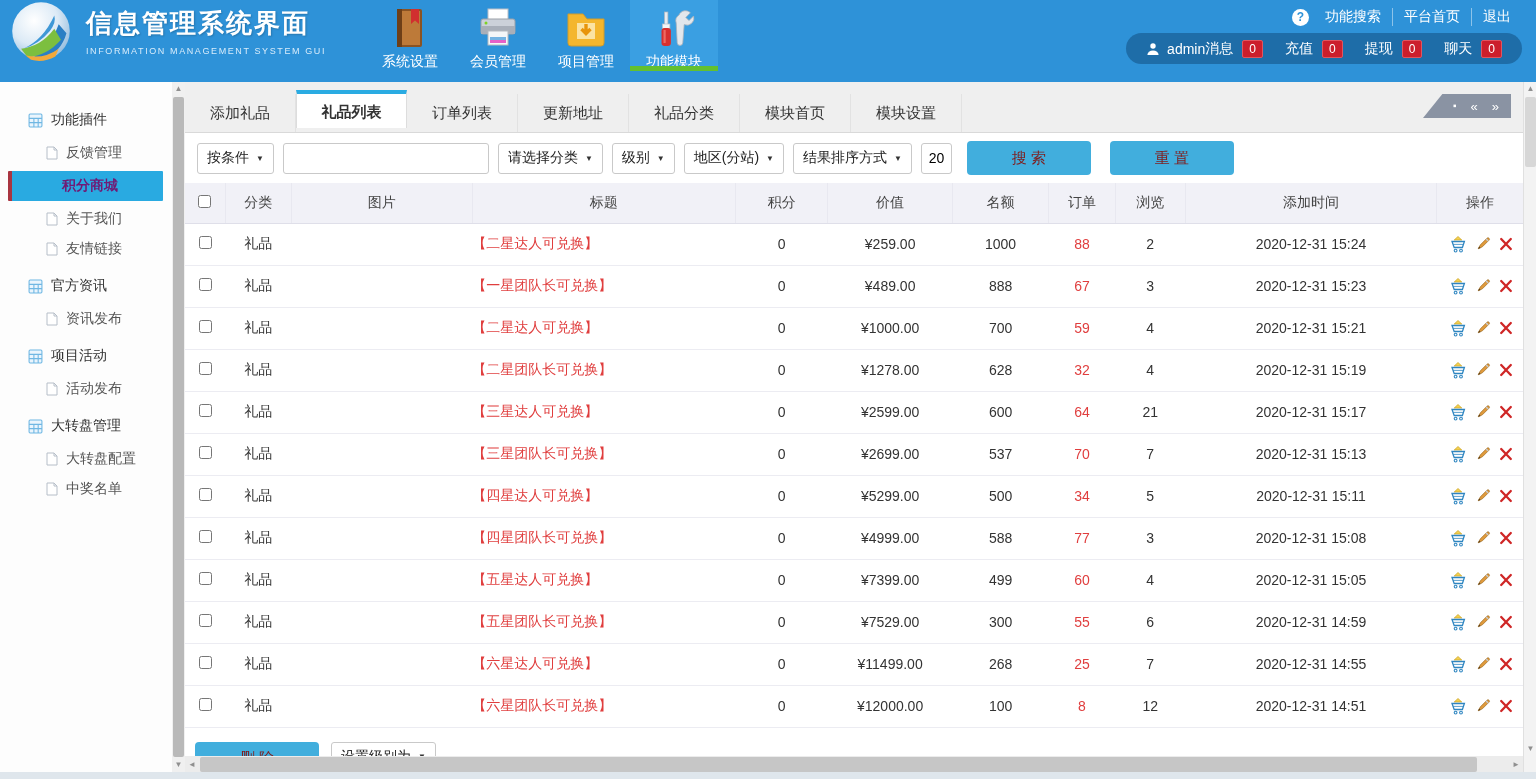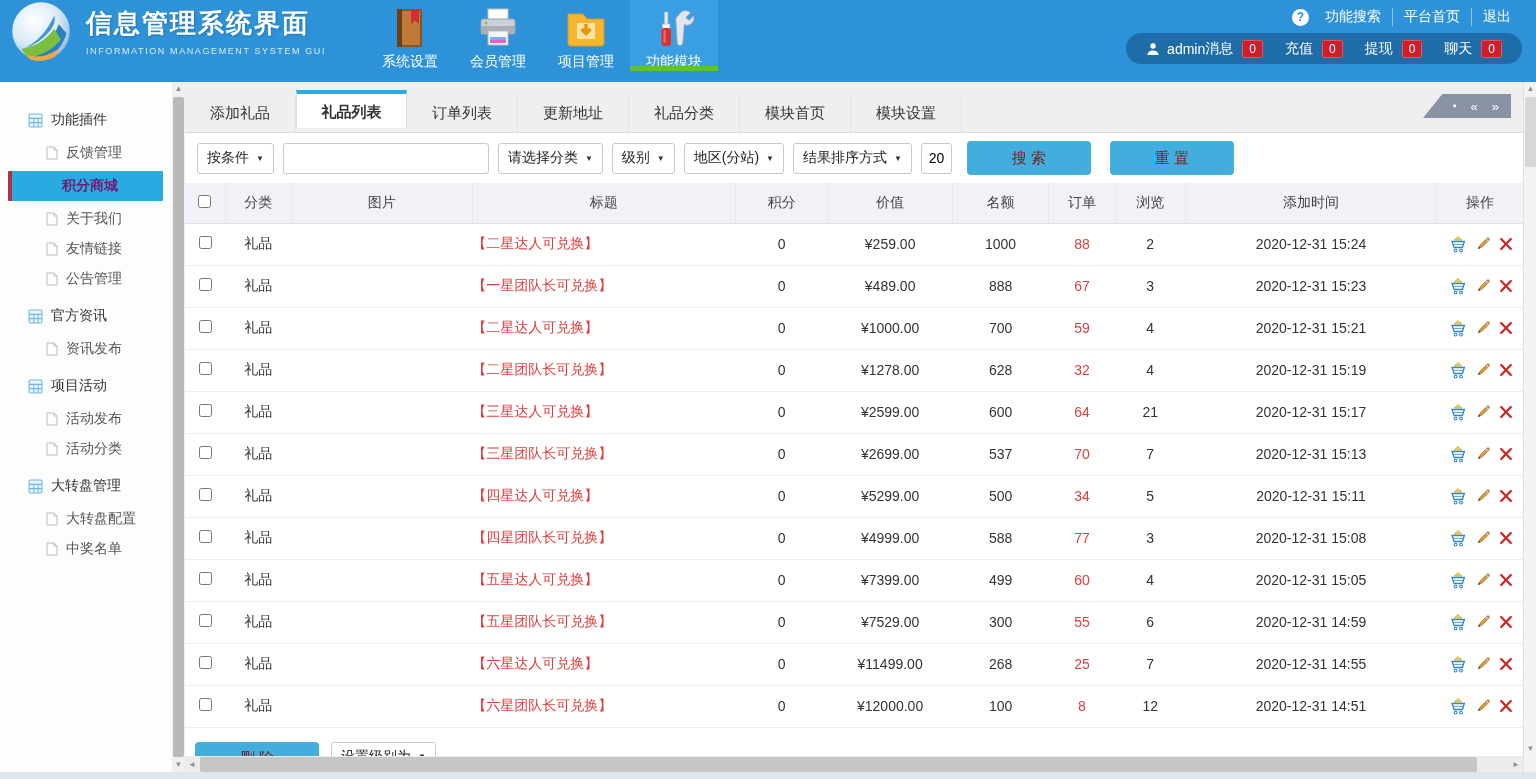--- a/index.html
+++ b/index.html
@@ -229,73 +229,55 @@
       </div>
       <div class="sb-item">
         <span style="display:inline-flex;">
           <svg viewBox="0 0 12 14">
             <path d="M1 1 h7 l3 3 v9 H1 Z" fill="#fff" stroke="#b6bec8"></path>
             <path d="M8 1 v3 h3" fill="none" stroke="#b6bec8"></path>
           </svg>
         </span>
         <span>友情链接</span>
       </div>
+      <div class="sb-group-hd">
+        <span style="display:inline-flex;">
+          <svg viewBox="0 0 14 14">
+            <rect x="1" y="1" width="12" height="12" rx="1" fill="#eaf5fd" stroke="#6fb7e3"></rect>
+            <path d="M1 5 H13 M5.5 5 V13 M9.5 5 V13 M1 9 H13" stroke="#6fb7e3" stroke-width="1" fill="none"></path>
+          </svg>
+        </span>
+        <span>官方资讯</span>
+      </div>
       <div class="sb-item">
         <span style="display:inline-flex;">
           <svg viewBox="0 0 12 14">
             <path d="M1 1 h7 l3 3 v9 H1 Z" fill="#fff" stroke="#b6bec8"></path>
             <path d="M8 1 v3 h3" fill="none" stroke="#b6bec8"></path>
           </svg>
         </span>
-        <span>公告管理</span>
+        <span>资讯发布</span>
       </div>
       <div class="sb-group-hd">
         <span style="display:inline-flex;">
           <svg viewBox="0 0 14 14">
             <rect x="1" y="1" width="12" height="12" rx="1" fill="#eaf5fd" stroke="#6fb7e3"></rect>
             <path d="M1 5 H13 M5.5 5 V13 M9.5 5 V13 M1 9 H13" stroke="#6fb7e3" stroke-width="1" fill="none"></path>
           </svg>
         </span>
-        <span>官方资讯</span>
+        <span>项目活动</span>
       </div>
       <div class="sb-item">
         <span style="display:inline-flex;">
           <svg viewBox="0 0 12 14">
             <path d="M1 1 h7 l3 3 v9 H1 Z" fill="#fff" stroke="#b6bec8"></path>
             <path d="M8 1 v3 h3" fill="none" stroke="#b6bec8"></path>
           </svg>
         </span>
-        <span>资讯发布</span>
-      </div>
-      <div class="sb-group-hd">
-        <span style="display:inline-flex;">
-          <svg viewBox="0 0 14 14">
-            <rect x="1" y="1" width="12" height="12" rx="1" fill="#eaf5fd" stroke="#6fb7e3"></rect>
-            <path d="M1 5 H13 M5.5 5 V13 M9.5 5 V13 M1 9 H13" stroke="#6fb7e3" stroke-width="1" fill="none"></path>
-          </svg>
-        </span>
-        <span>项目活动</span>
-      </div>
-      <div class="sb-item">
-        <span style="display:inline-flex;">
-          <svg viewBox="0 0 12 14">
-            <path d="M1 1 h7 l3 3 v9 H1 Z" fill="#fff" stroke="#b6bec8"></path>
-            <path d="M8 1 v3 h3" fill="none" stroke="#b6bec8"></path>
-          </svg>
-        </span>
         <span>活动发布</span>
-      </div>
-      <div class="sb-item">
-        <span style="display:inline-flex;">
-          <svg viewBox="0 0 12 14">
-            <path d="M1 1 h7 l3 3 v9 H1 Z" fill="#fff" stroke="#b6bec8"></path>
-            <path d="M8 1 v3 h3" fill="none" stroke="#b6bec8"></path>
-          </svg>
-        </span>
-        <span>活动分类</span>
       </div>
       <div class="sb-group-hd">
         <span style="display:inline-flex;">
           <svg viewBox="0 0 14 14">
             <rect x="1" y="1" width="12" height="12" rx="1" fill="#eaf5fd" stroke="#6fb7e3"></rect>
             <path d="M1 5 H13 M5.5 5 V13 M9.5 5 V13 M1 9 H13" stroke="#6fb7e3" stroke-width="1" fill="none"></path>
           </svg>
         </span>
         <span>大转盘管理</span>
       </div>

